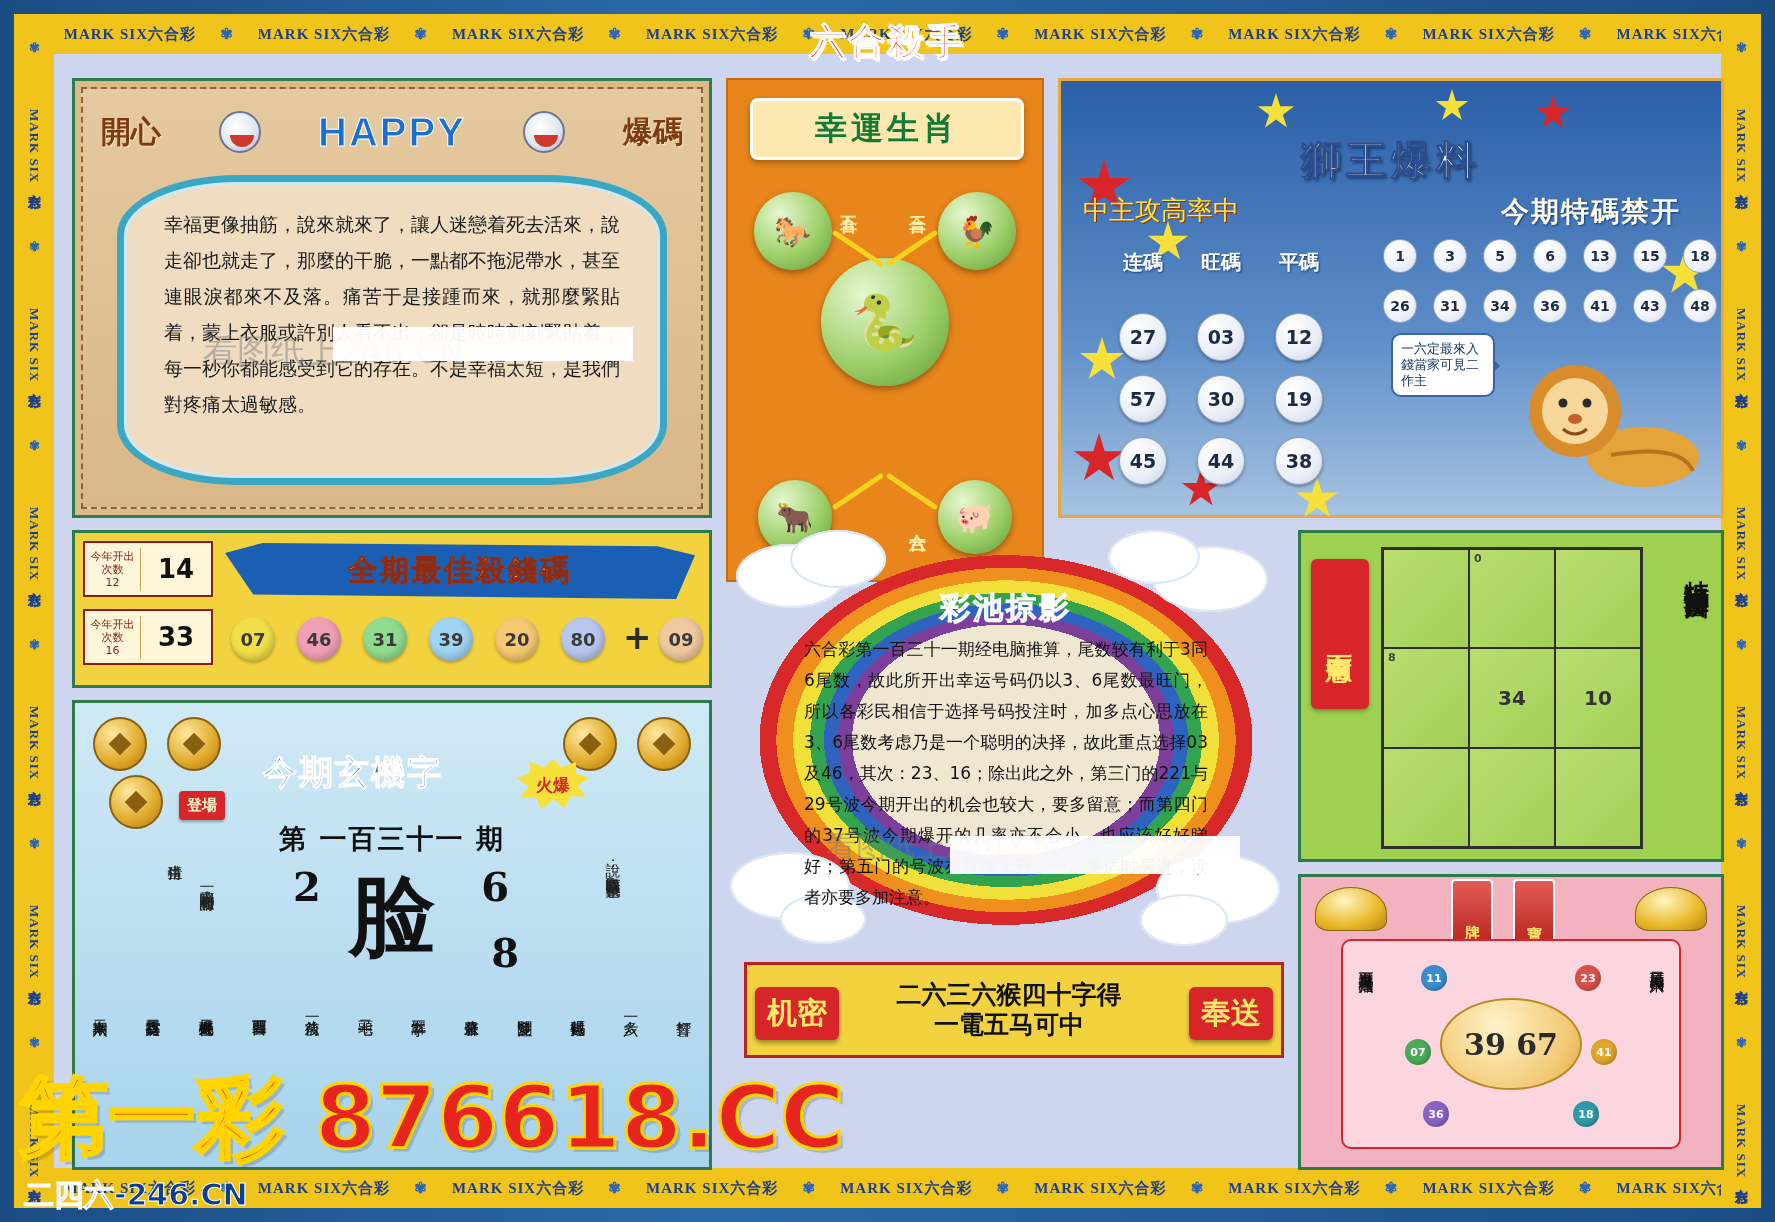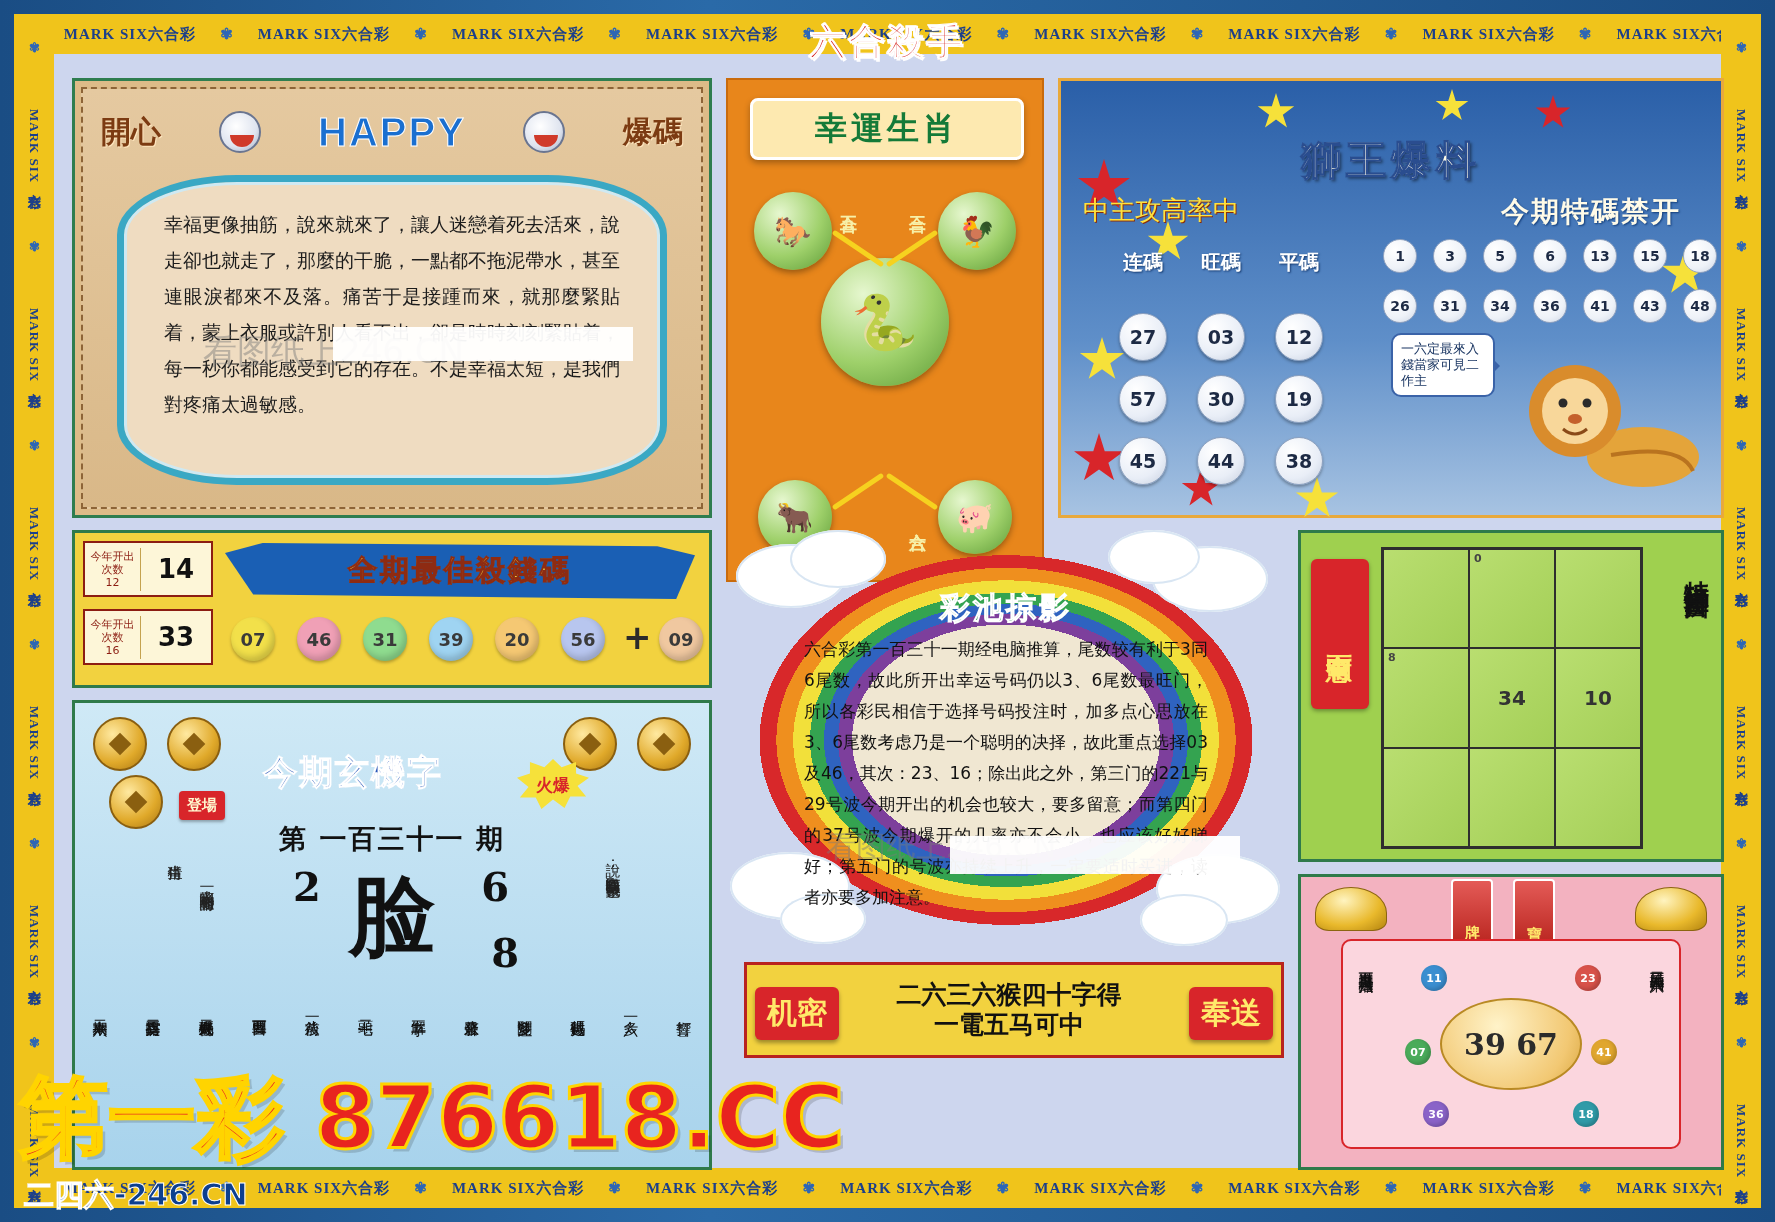--- a/index.html
+++ b/index.html
@@ -655,21 +655,21 @@
           <div>16</div>
         </div>
         <div class="val">33</div>
       </div>
 
       <div class="ball" style="left:156px; top:84px; background:#f2e04a;">07</div>
       <div class="ball" style="left:222px; top:84px; background:#f0a0b6;">46</div>
       <div class="ball" style="left:288px; top:84px; background:#8fdc8f;">31</div>
       <div class="ball" style="left:354px; top:84px; background:#9fd4f2;">39</div>
       <div class="ball" style="left:420px; top:84px; background:#f5c873;">20</div>
-      <div class="ball" style="left:486px; top:84px; background:#b8c6ef;">56</div>
+      <div class="ball" style="left:486px; top:84px; background:#b8c6ef;">80</div>
       <div class="plus" style="left:548px; top:84px;">+</div>
       <div class="ball" style="left:584px; top:84px; background:#f0c8a0;">09</div>
     </div>
 
     <div class="panel" id="mystery">
       <div class="coin" style="left:18px; top:14px;"></div>
       <div class="coin" style="left:92px; top:14px;"></div>
       <div class="coin" style="right:92px; top:14px;"></div>
       <div class="coin" style="right:18px; top:14px;"></div>
       <div class="coin" style="left:34px; top:72px;"></div>

